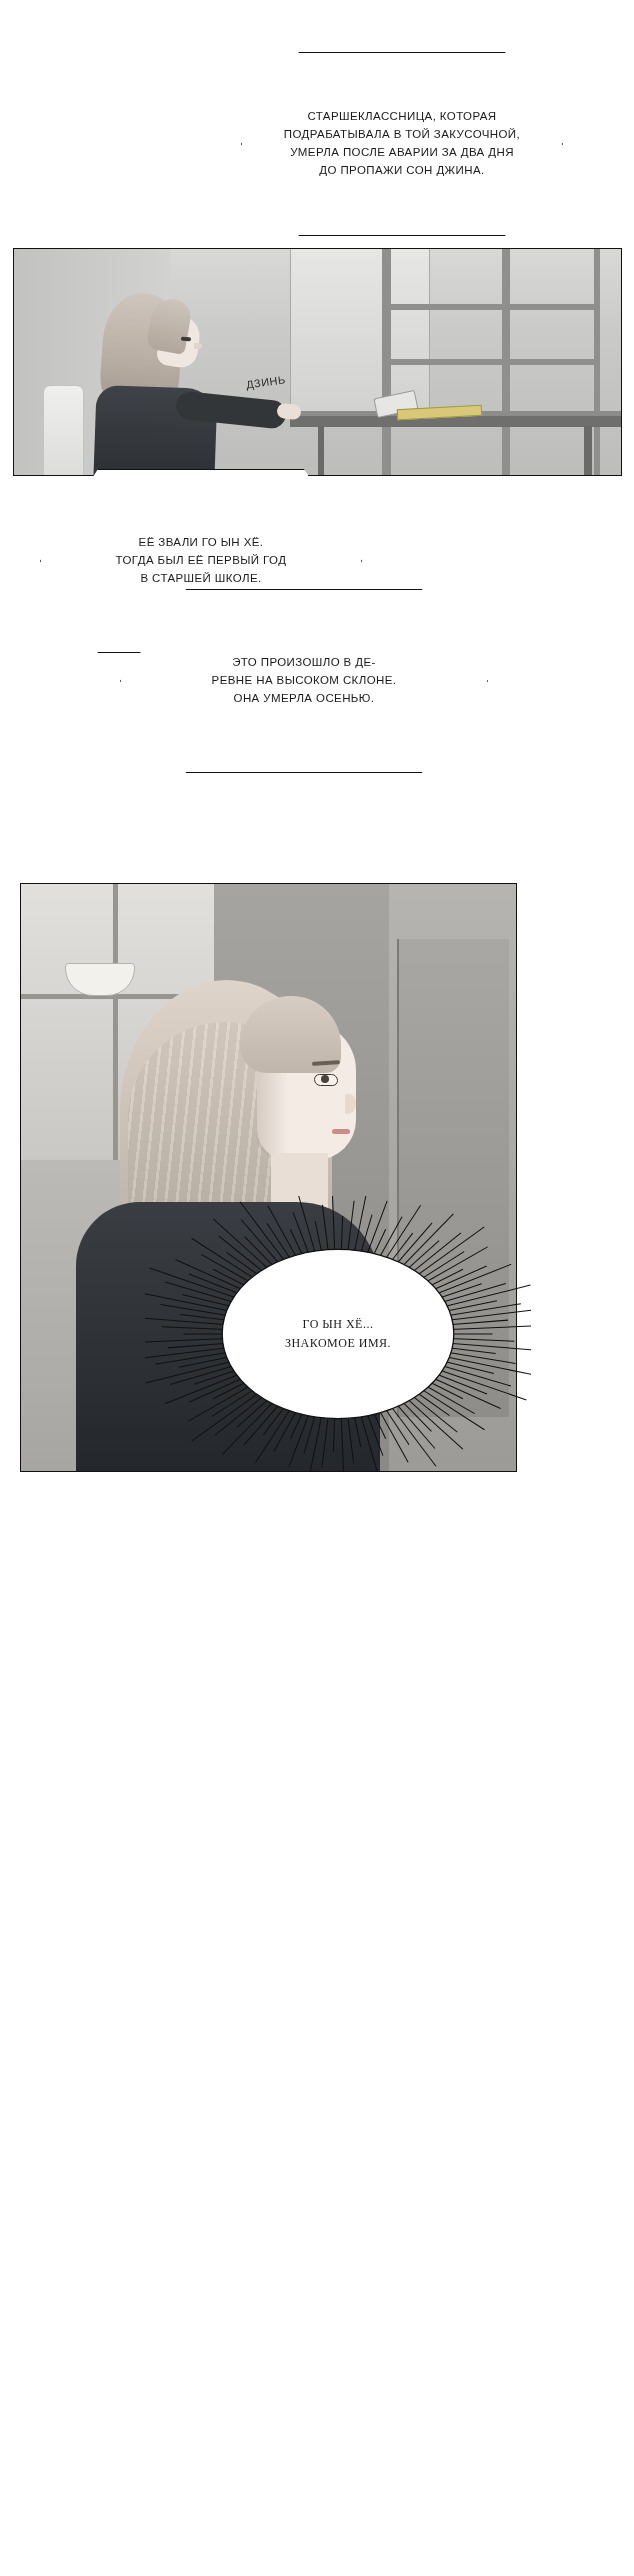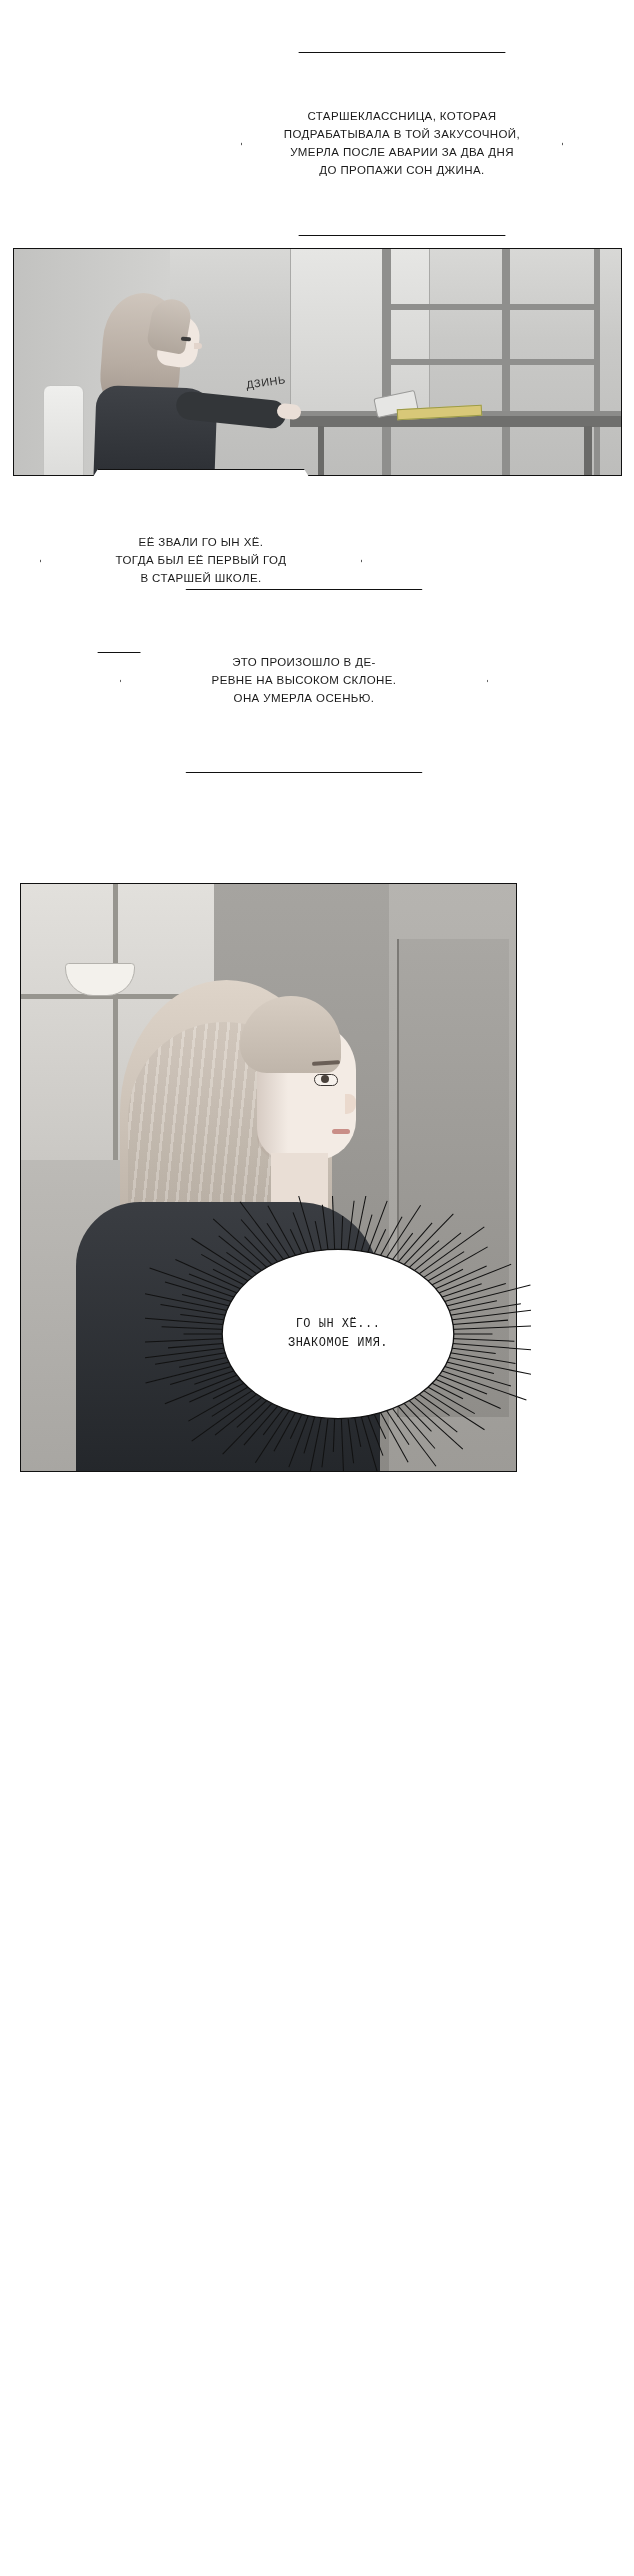--- a/index.html
+++ b/index.html
@@ -285,21 +285,21 @@
     position: absolute;
     left: 0; top: 0; width: 386px; height: 276px;
     display: flex; align-items: center; justify-content: center;
     text-align: center;
     color: #1a1a1a;
     font-size: 12px;
     line-height: 1.6;
     letter-spacing: 0.5px;
     text-transform: uppercase;
     white-space: pre-line;
-    font-family: Liberation Mono, monospace;
+    font-family: Liberation Serif, serif;
   }
 </style>
 </head>
 <body>
 
 <div class="page">
 
   <div class="hex" id="hex1">
     <div class="txt">СТАРШЕКЛАССНИЦА, КОТОРАЯ
 ПОДРАБАТЫВАЛА В ТОЙ ЗАКУСОЧНОЙ,

